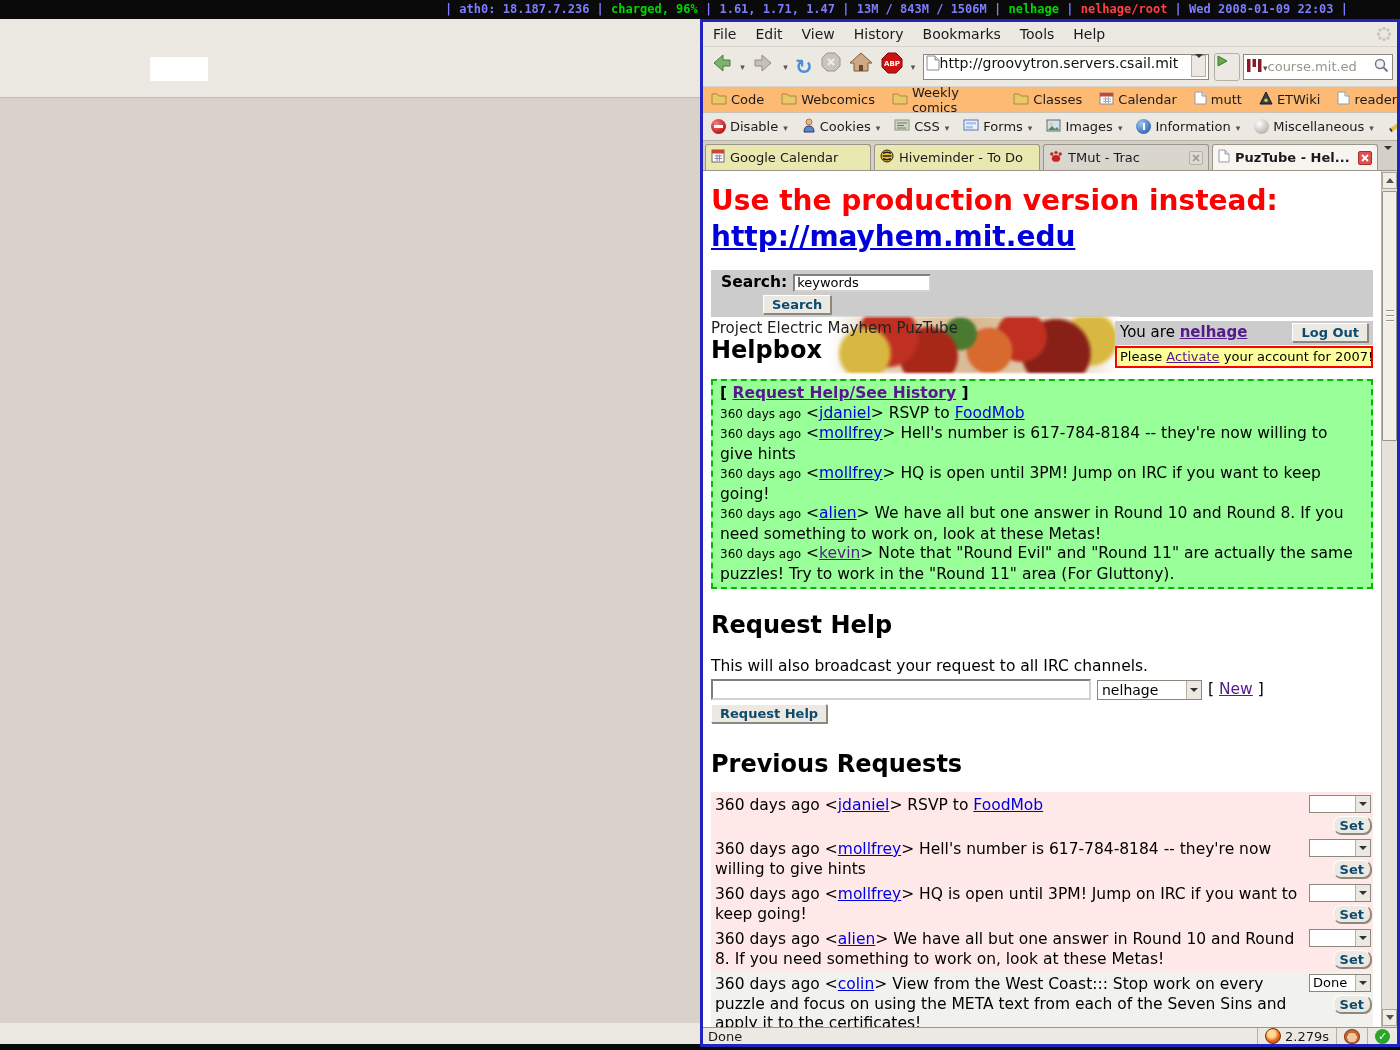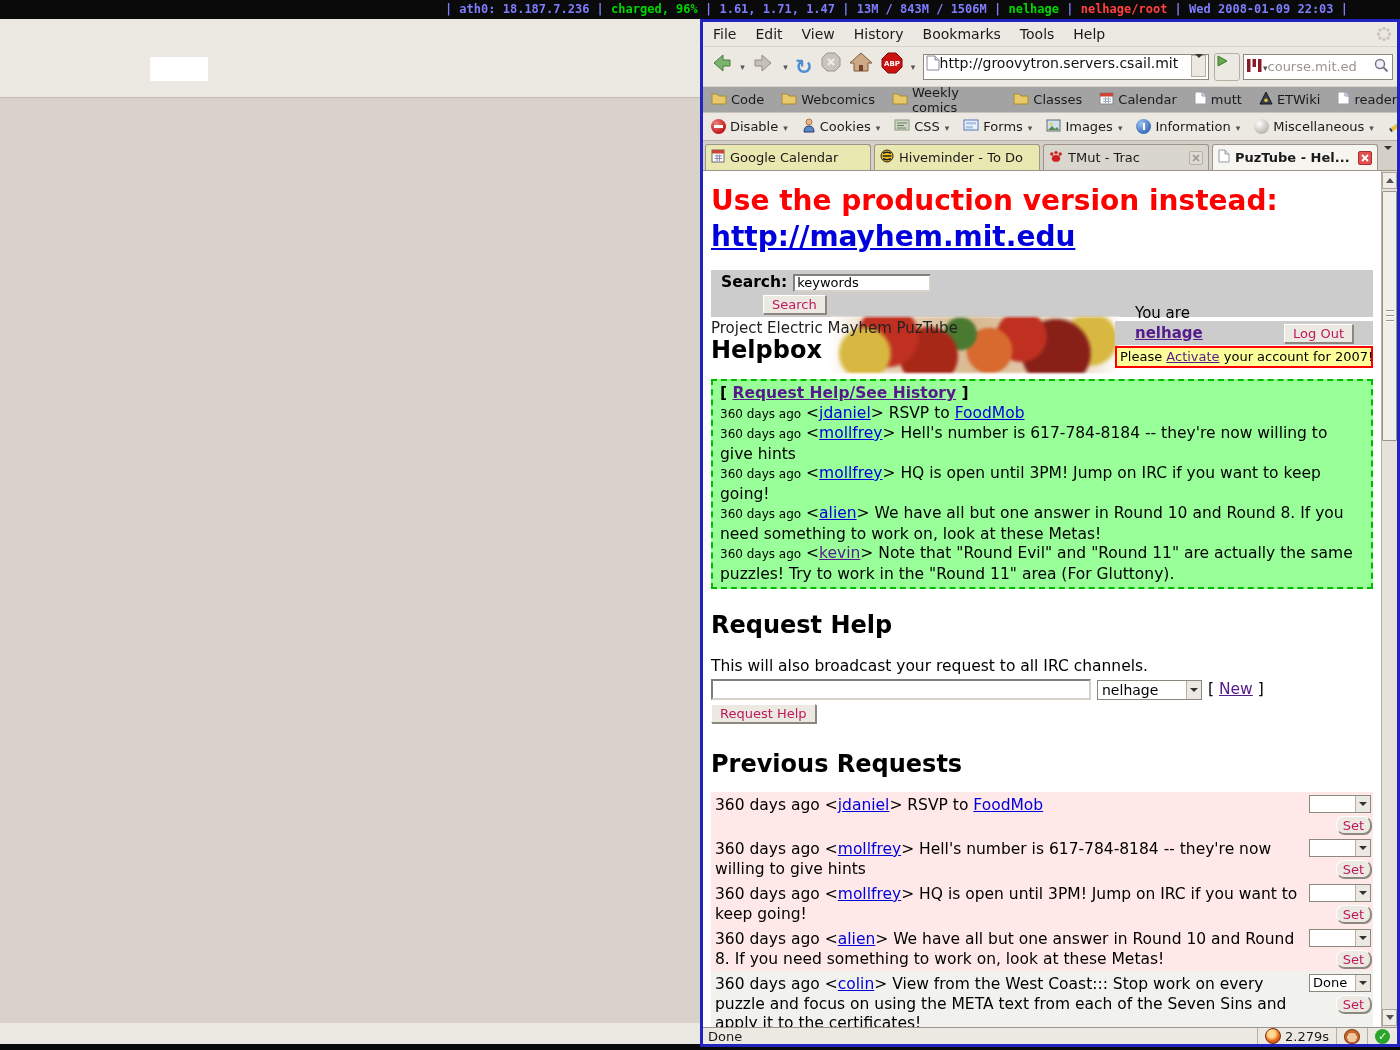--- a/index.html
+++ b/index.html
@@ -46,21 +46,21 @@
   .url-dd { width:15px; height:22px; background:#ece9e2; border:1px solid #b5afa4; display:flex; align-items:center; justify-content:center; }
   .gobtn { width:26px; height:28px; display:flex; align-items:center; justify-content:center;
            background:#ece9e2; border:1px solid #b5afa4; border-radius:3px; }
   .searchbox { width:150px; display:flex; align-items:center; height:26px; background:#fff;
                border:1px solid #8d887e; padding:0 2px; }
   .searchbox input { flex:1; border:none; outline:none; font-size:13px; color:#9a958c; width:70px;
                      font-family:"DejaVu Sans", sans-serif; }
   .searchbox input::placeholder { color:#9a958c; opacity:1; }
 
   .bookmarksbar { height:26px; display:flex; align-items:center; gap:17px; padding-left:8px;
-                  background:#a3a3a3; border-top:1px solid #d8d3ca; }
+                  background:#fdba74; border-top:1px solid #d8d3ca; }
   .bm { display:flex; align-items:center; gap:4px; }
 
   .webdevbar { height:28px; display:flex; align-items:center; gap:14px; padding-left:8px;
                background:#ece9e2; border-top:1px solid #c8c3ba; overflow:hidden; }
   .wd { display:flex; align-items:center; gap:4px; }
   .wd .dd { margin-left:1px; }
 
   .tabbar { height:30px; display:flex; align-items:flex-end; background:#d4d0c8;
             border-top:1px solid #b5afa4; padding:3px 0 0 2px; position:relative; }
   .tab { width:166px; height:26px; display:flex; align-items:center; gap:5px; padding:0 5px;
@@ -89,42 +89,42 @@
   .warn-red { color:#ff0000; }
   .warn-link { color:#0000dd; }
 
   .site-nav { margin-top:15px; background:#cccccc; display:flex; padding:3px 6px 3px 10px; }
   .nav-links { width:452px; font-weight:bold; font-size:15.5px; line-height:20px; }
   .nav-search { flex:1; font-size:15.5px; }
   .nav-search-row1 { display:flex; align-items:center; gap:6px; justify-content:flex-start; }
   .nav-search-row1 input { width:138px; height:18px; border:2px inset #d6d2ca; font-size:13px; padding:0 2px;
                            font-family:"DejaVu Sans", sans-serif; }
   .gtk-btn { background:#ece9e2; border:1px solid #8d887e; border-top-color:#fff; border-left-color:#fff;
-             box-shadow:1px 1px 0 #8d887e; font-size:13px; padding:1px 8px; color:#be185d;
-             font-family:"DejaVu Sans", sans-serif; cursor:pointer; }
+             box-shadow:1px 1px 0 #8d887e; font-size:13px; padding:1px 8px; color:#0c4a6e;
+             font-family:"DejaVu Sans", sans-serif; cursor:pointer;font-weight:bold; }
   .nav-search-row2 { margin-top:2px; padding-left:42px; }
 
   .banner-row { position:relative; height:56px; margin-top:0px; }
   .banner-art { position:absolute; left:119px; top:0; width:290px; height:56px;
                 background:
                  radial-gradient(circle at 12% 65%, #d8b840 0 9%, transparent 11%),
                  radial-gradient(circle at 20% 35%, #c03020 0 12%, transparent 14%),
                  radial-gradient(circle at 34% 70%, #a82818 0 14%, transparent 16%),
                  radial-gradient(circle at 45% 30%, #4a7a30 0 9%, transparent 11%),
                  radial-gradient(circle at 55% 60%, #d86a30 0 13%, transparent 15%),
                  radial-gradient(circle at 66% 35%, #c03020 0 12%, transparent 14%),
                  radial-gradient(circle at 78% 65%, #882018 0 14%, transparent 16%),
                  radial-gradient(circle at 90% 40%, #d8b840 0 9%, transparent 11%),
                  linear-gradient(90deg, #fff 0%, #e8d8c0 15%, #d8b890 50%, #e8d8c0 85%, #fff 100%);
                 filter:blur(1px); }
   .banner-titles { position:absolute; left:0; top:2px; }
   .site-title { font-size:15px; color:#222; }
   .page-title { font-size:24px; font-weight:bold; margin-top:2px; }
   .login-box { position:absolute; right:0; top:4px; width:258px; }
-  .login-bar { background:#cccccc; display:flex; align-items:flex-end; padding:2px 20px; font-size:15px; height:24px;gap:34px; }
+  .login-bar { background:#cccccc; display:flex; align-items:flex-start; padding:2px 5px; font-size:15px; height:24px;gap:34px; }
   .login-bar .who { flex:1; }
   .activate { margin-top:1px; background:#ffff99; border:2px solid #ff0000; font-size:13px;
               padding:1px 3px; line-height:16px; white-space:nowrap; }
 
   .helpbox { margin-top:6px; background:#99ff99; border:2px dashed #00bb00; padding:3px 7px; }
   .hb-entry .age-sm { font-size:12px; }
   .hb-head { font-weight:bold; }
 
   .h2 { font-size:24px; font-weight:bold; }
   .rh-title { margin-top:27px; }

